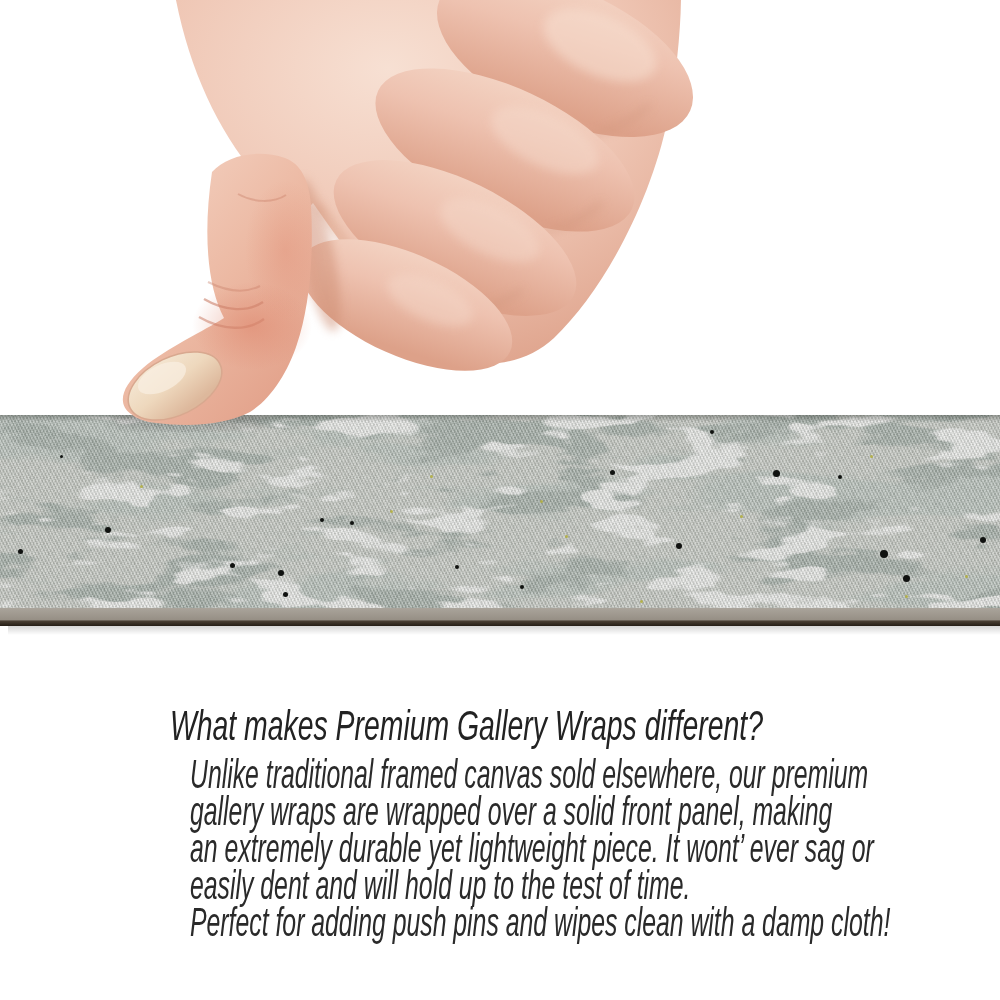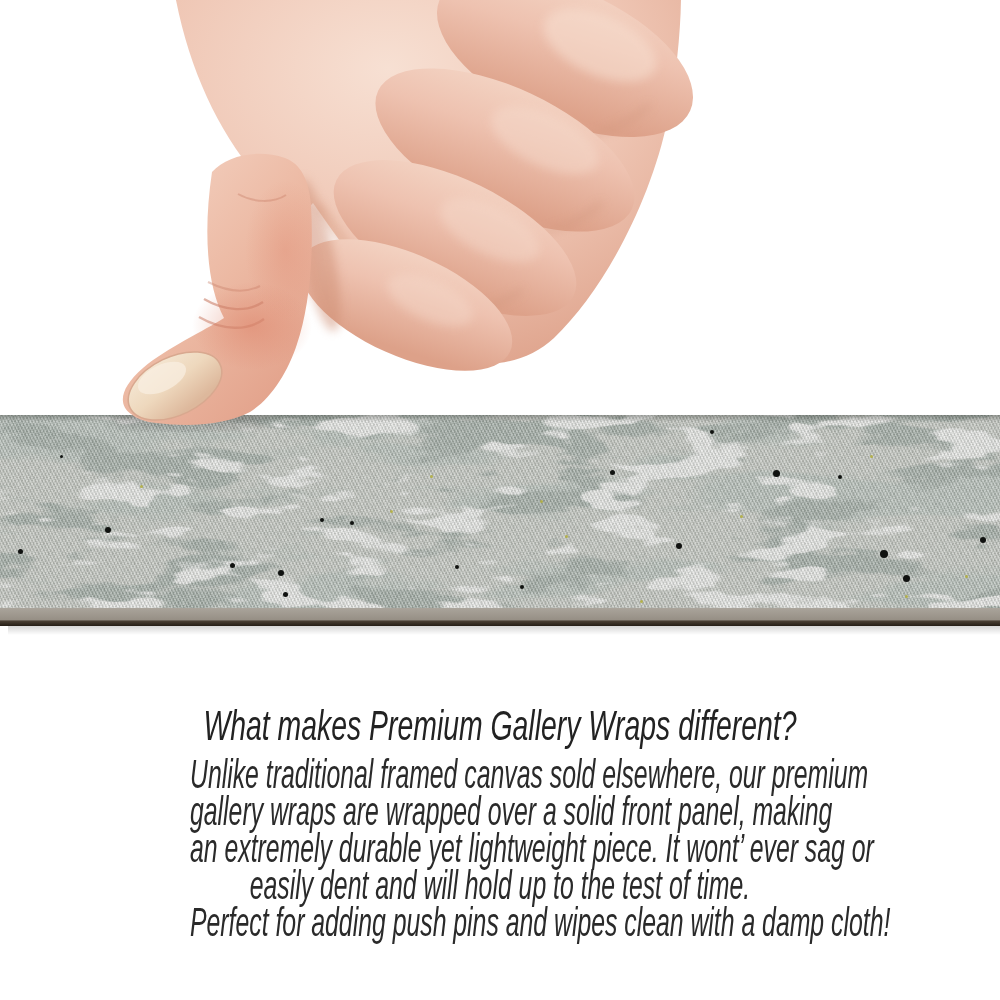--- a/index.html
+++ b/index.html
@@ -29,21 +29,21 @@
   .fleck{position:absolute;border-radius:50%;background:#b2ae3b;opacity:.85;}
   .band{position:absolute;top:193px;left:0;right:0;height:12px;
     background:linear-gradient(#aaa49b,#968f85);}
   .edge{position:absolute;top:205px;left:0;right:0;height:6px;
     background:linear-gradient(#4a3f33,#241d15);
     border-top:1px solid #6a6157;box-sizing:border-box;}
   .strip::after{content:"";position:absolute;top:211px;left:8px;right:0;height:9px;
     background:linear-gradient(rgba(0,0,0,.16),rgba(0,0,0,0));}
 
   
-  .info{position:absolute;top:702px;left:0;width:1000px;text-align:center;z-index:1;color:#262626;}
+  .info{position:absolute;top:702px;left:0;width:1000px;z-index:1;color:#262626;}
   .headline{
     font-size:43px;line-height:46px;font-style:italic;font-weight:400;
     transform:scaleX(.66);white-space:nowrap;margin-bottom:8px;color:#222;
   }
   .bodyline{
     font-size:40px;line-height:37px;font-style:italic;font-weight:400;
     transform:scaleX(.62);white-space:nowrap;color:#2a2a2a;
   }
 </style>
 </head>

